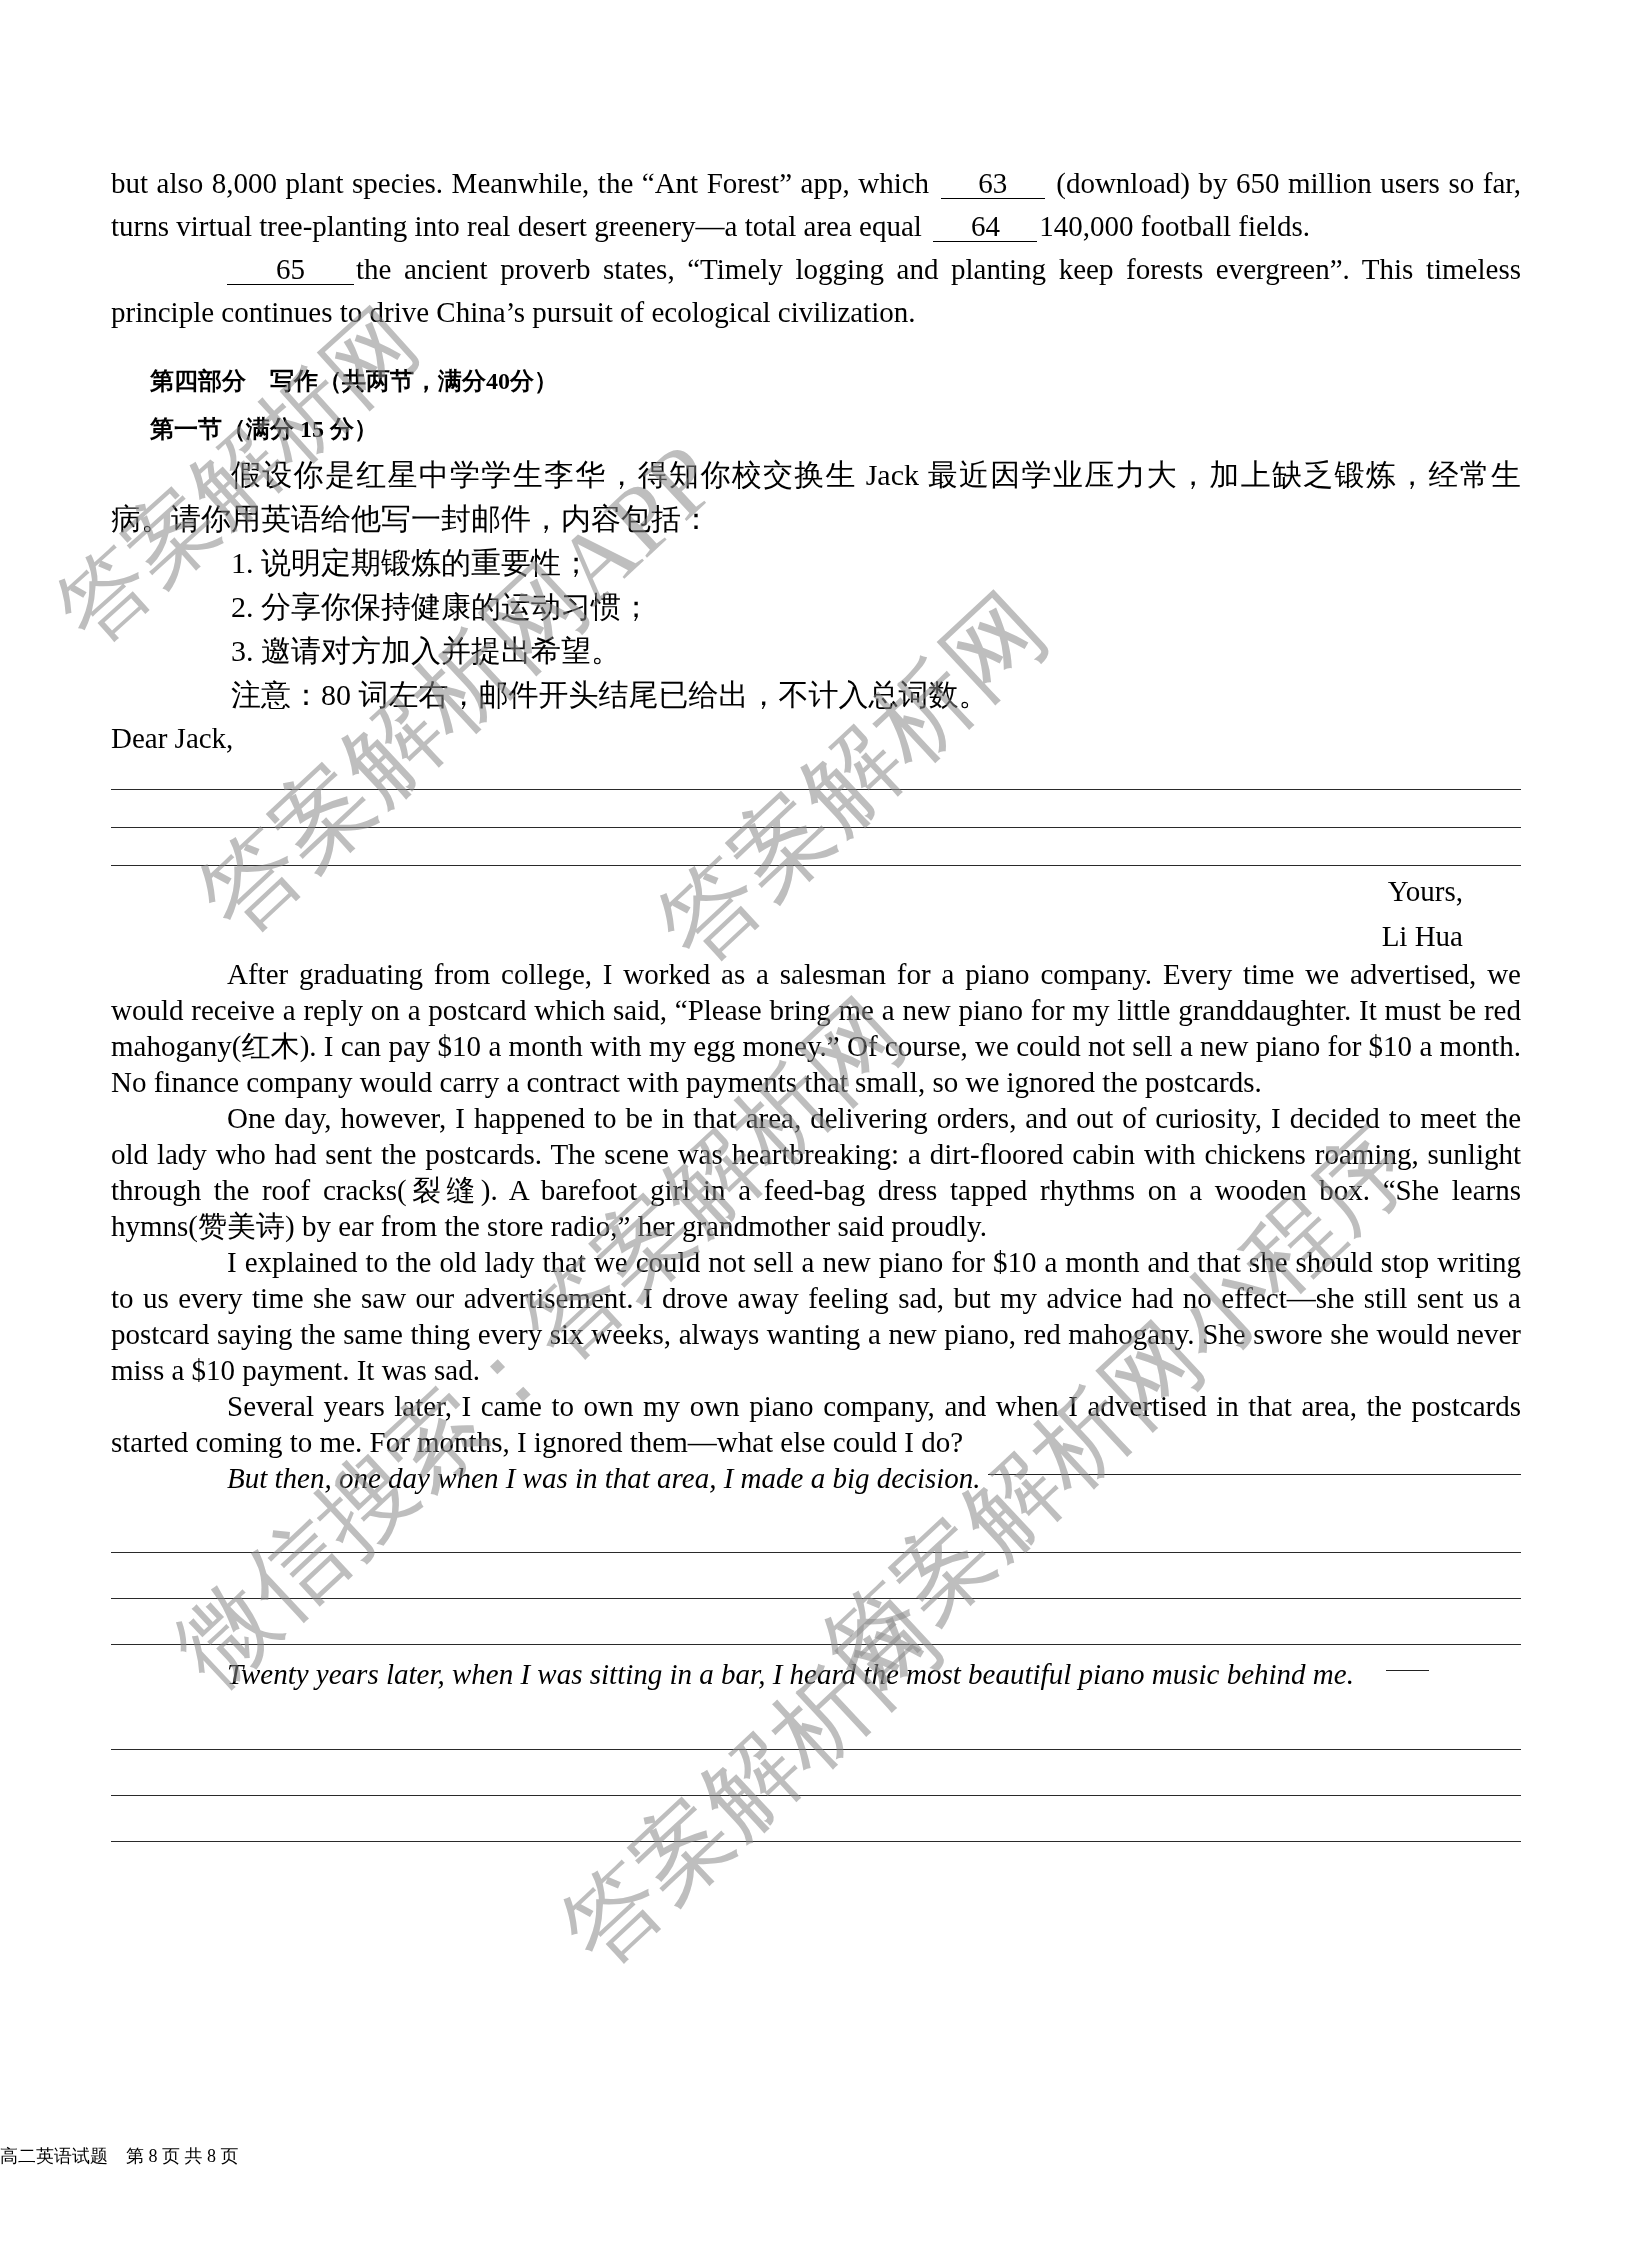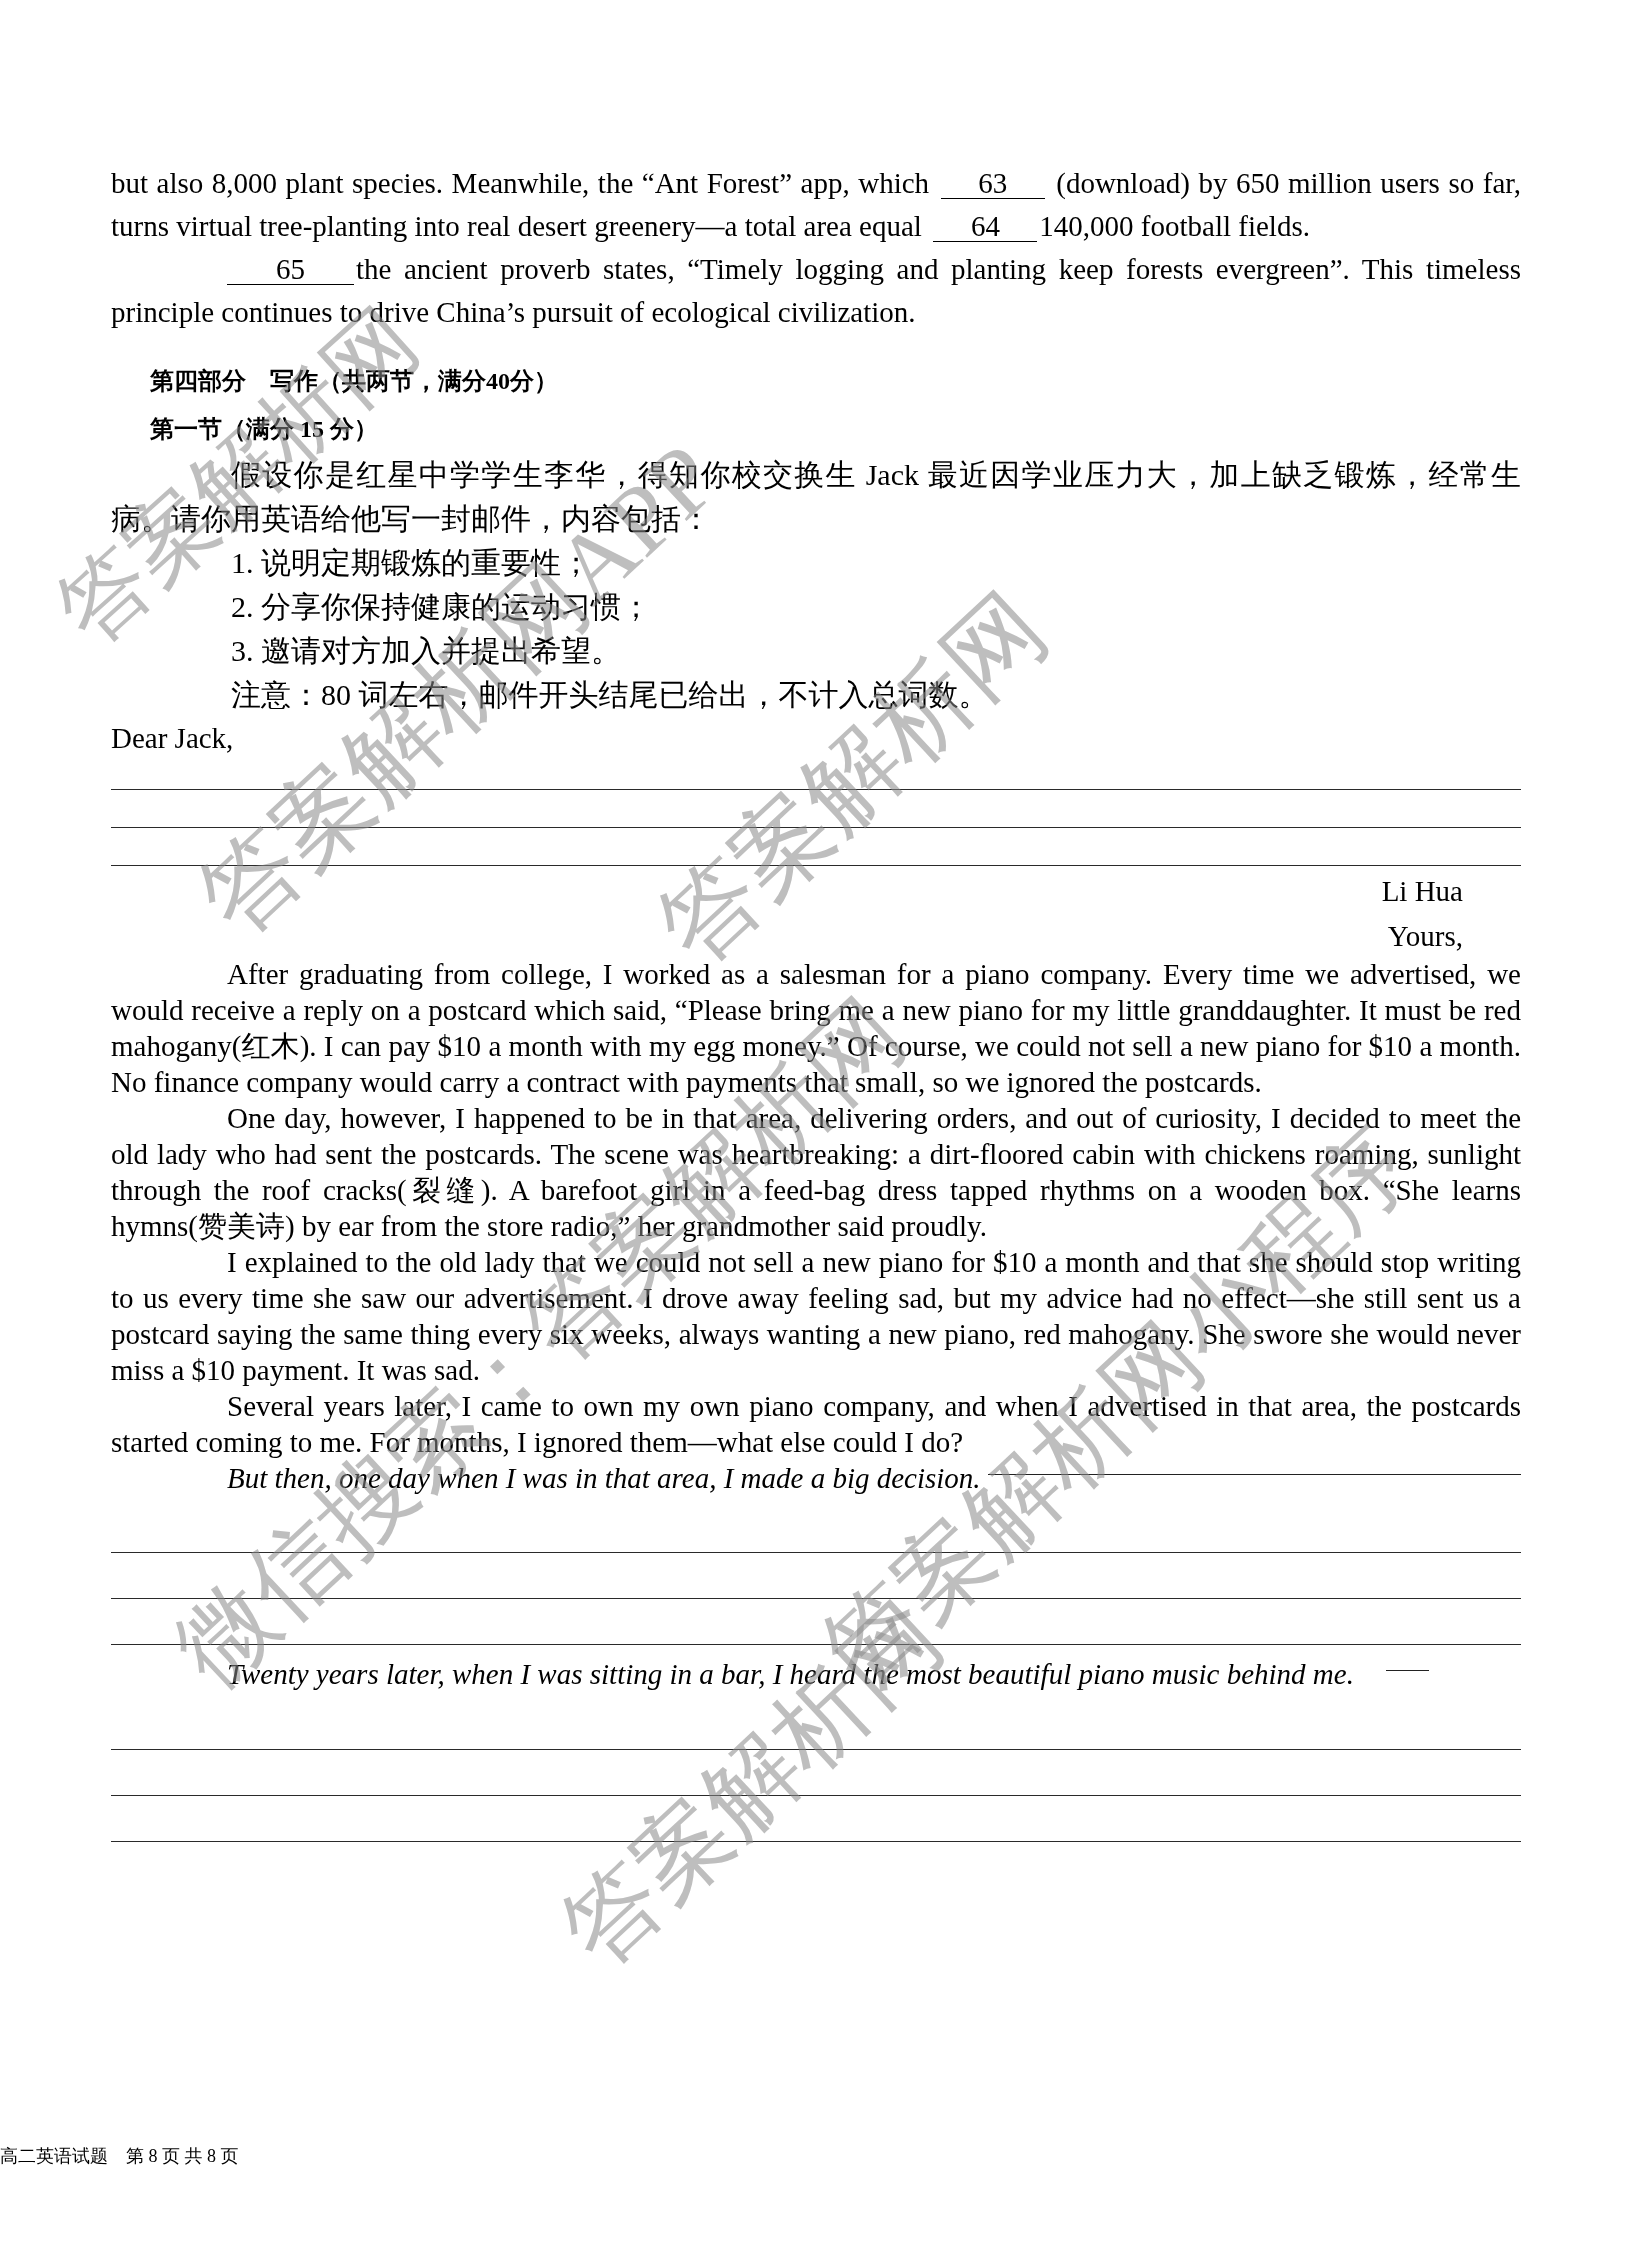--- a/index.html
+++ b/index.html
@@ -101,22 +101,22 @@
     <p class="cn ind">1. 说明定期锻炼的重要性；</p>
     <p class="cn ind">2. 分享你保持健康的运动习惯；</p>
     <p class="cn ind">3. 邀请对方加入并提出希望。</p>
     <p class="cn ind">注意：80 词左右，邮件开头结尾已给出，不计入总词数。</p>
 
     <p class="en">Dear Jack,</p>
     <div class="rule first"></div>
     <div class="rule"></div>
     <div class="rule"></div>
 
+    <p class="en sign">Yours,</p>
     <p class="en sign">Li Hua</p>
-    <p class="en sign">Yours,</p>
 
 
     <p class="en just ind passage">After graduating from college, I worked as a salesman for a piano company. Every time we advertised, we would receive a reply on a postcard which said, “Please bring me a new piano for my little granddaughter. It must be red mahogany(红木). I can pay $10 a month with my egg money.” Of course, we could not sell a new piano for $10 a month. No finance company would carry a contract with payments that small, so we ignored the postcards.</p>
     <p class="en just ind passage">One day, however, I happened to be in that area, delivering orders, and out of curiosity, I decided to meet the old lady who had sent the postcards. The scene was heartbreaking: a dirt-floored cabin with chickens roaming, sunlight through the roof cracks(裂缝). A barefoot girl in a feed-bag dress tapped rhythms on a wooden box. “She learns hymns(赞美诗) by ear from the store radio,” her grandmother said proudly.</p>
     <p class="en just ind passage">I explained to the old lady that we could not sell a new piano for $10 a month and that she should stop writing to us every time she saw our advertisement. I drove away feeling sad, but my advice had no effect—she still sent us a postcard saying the same thing every six weeks, always wanting a new piano, red mahogany. She swore she would never miss a $10 payment. It was sad.</p>
     <p class="en just ind passage">Several years later, I came to own my own piano company, and when I advertised in that area, the postcards started coming to me. For months, I ignored them—what else could I do?</p>
 
     <p class="en lead">
         <span class="it">But then, one day when I was in that area, I made a big decision.</span>
         <span class="fill"></span>

